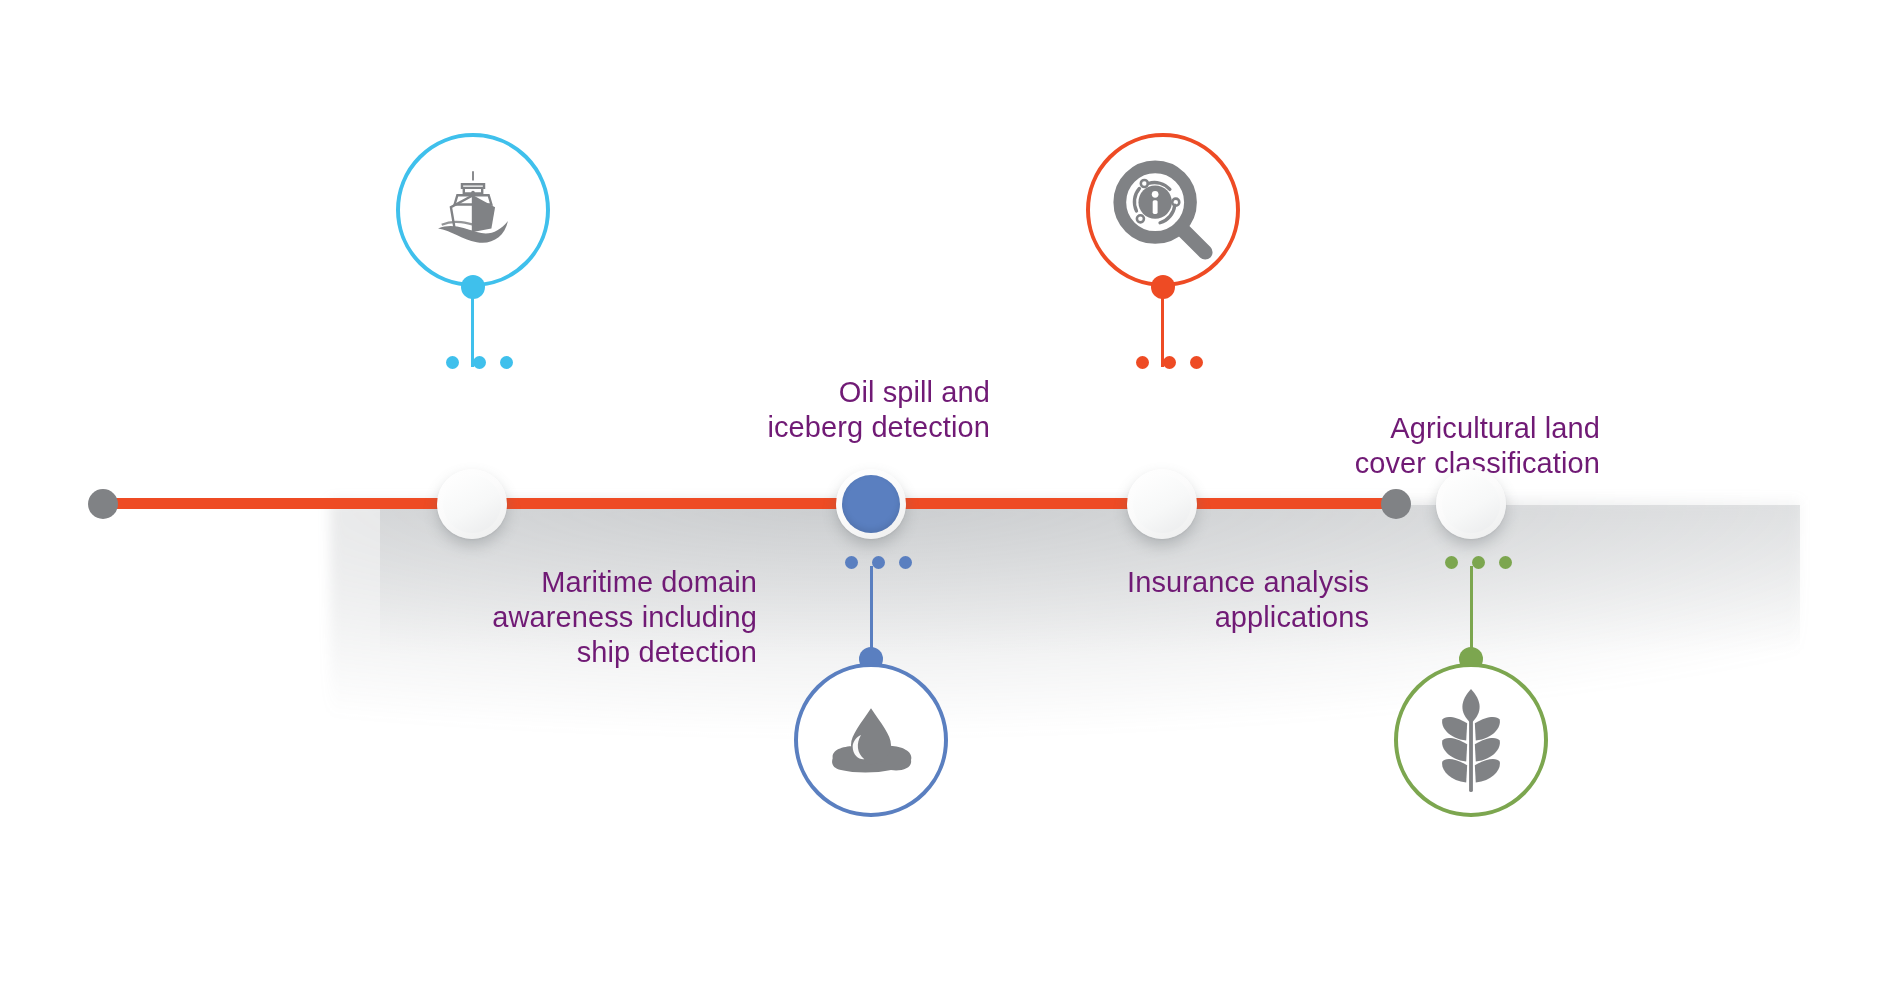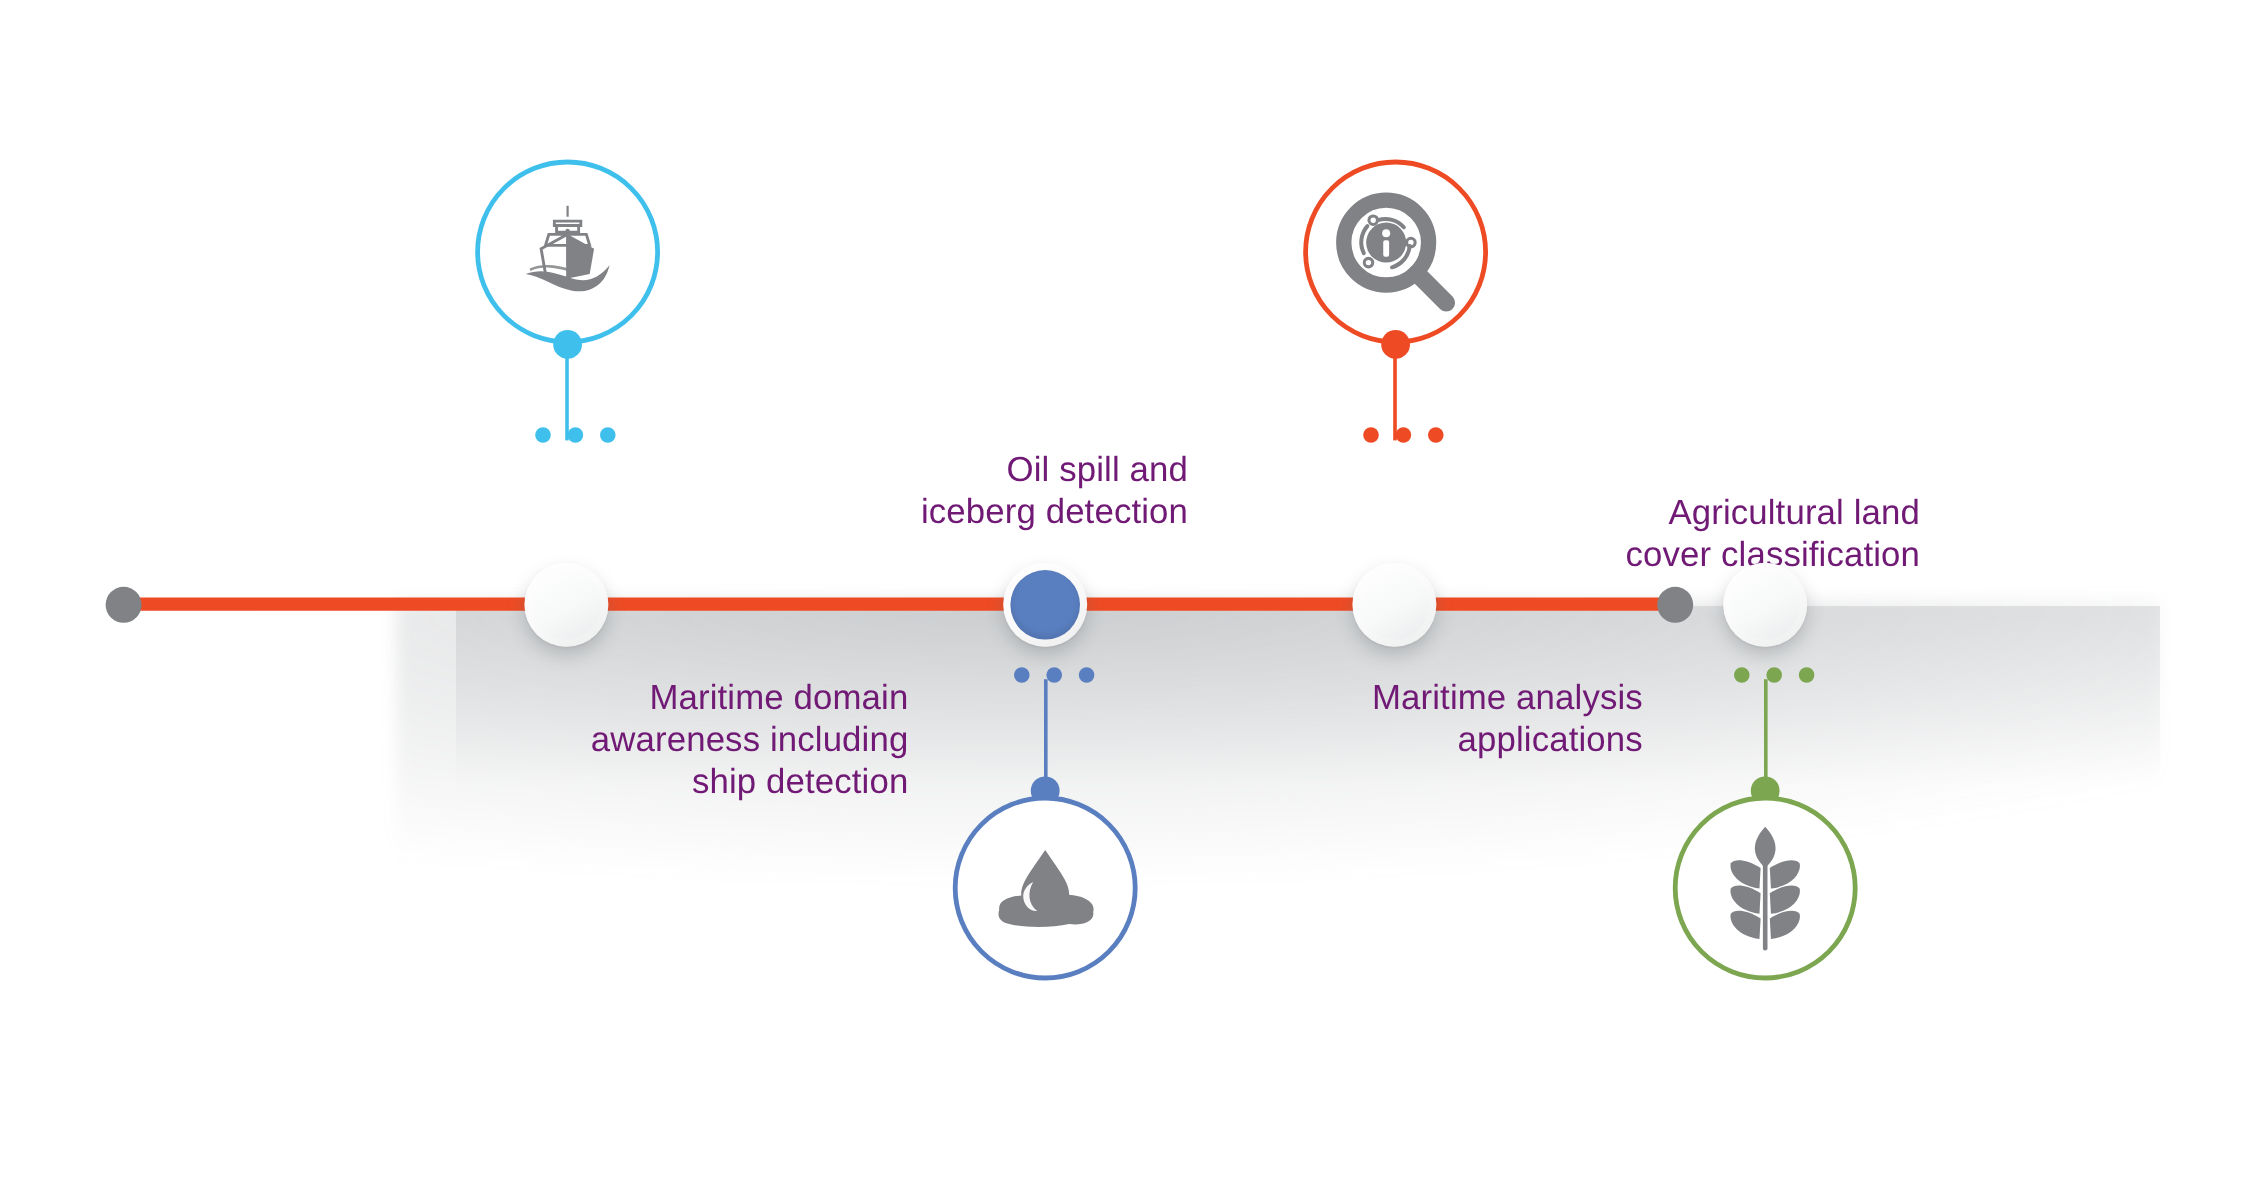--- a/index.html
+++ b/index.html
@@ -179,21 +179,21 @@
   <div class="knob" style="left:1151px;top:275px;background:#ee4b24;"></div>
   <div class="stem" style="left:1161px;top:292px;height:75px;background:#ee4b24;"></div>
   <div class="dots" style="left:1136px;top:356px;">
     <span class="dot" style="background:#ee4b24;"></span>
     <span class="dot" style="background:#ee4b24;"></span>
     <span class="dot" style="background:#ee4b24;"></span>
   </div>
   <div class="node" style="left:1127px;">
     <div class="node-inner"></div>
   </div>
-  <div class="label l" style="left:1029px;top:565px;width:340px;">Maritime analysis
+  <div class="label l" style="left:1029px;top:565px;width:340px;">Insurance analysis
 applications</div>
 
   <div class="label r" style="left:1250px;top:375px;width:350px;margin-top:36px;">Agricultural land
 cover classification</div>
   <div class="node" style="left:1436px;">
     <div class="node-inner"></div>
   </div>
   <div class="dots" style="left:1445px;top:556px;">
     <span class="dot" style="background:#7ca64f;"></span>
     <span class="dot" style="background:#7ca64f;"></span>

